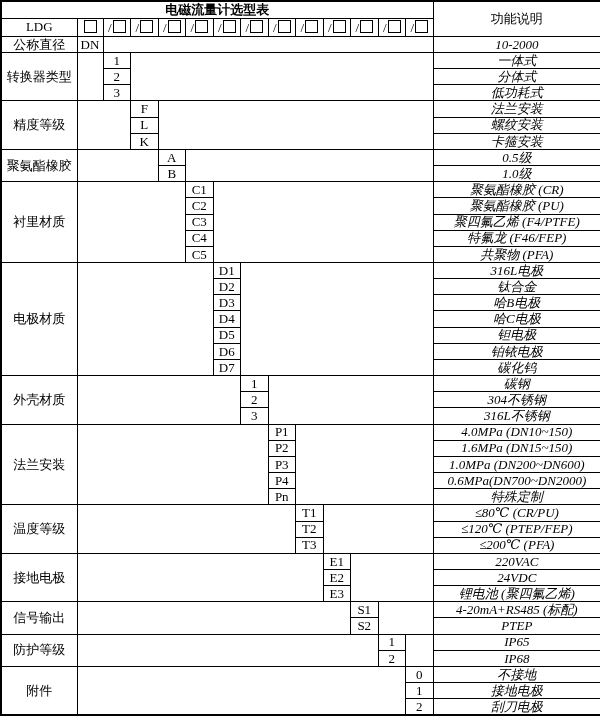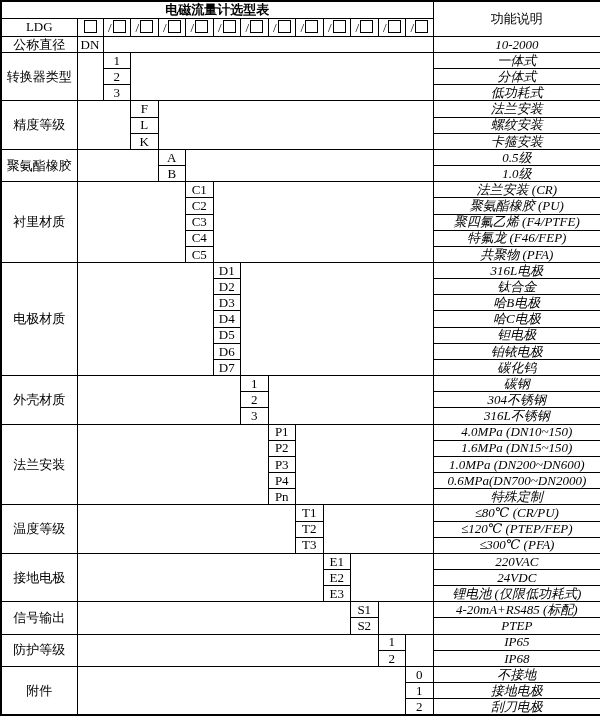--- a/index.html
+++ b/index.html
@@ -130,21 +130,21 @@
   <tr class="r">
     <td>B</td>
     <td class="desc">1.0级</td>
   </tr>
 
   <tr class="r">
     <td rowspan="5">衬里材质</td>
     <td colspan="4" rowspan="5"></td>
     <td>C1</td>
     <td colspan="8" rowspan="5"></td>
-    <td class="desc">法兰安装 (CR)</td>
+    <td class="desc">聚氨酯橡胶 (CR)</td>
   </tr>
   <tr class="r">
     <td>C2</td>
     <td class="desc">聚氨酯橡胶 (PU)</td>
   </tr>
   <tr class="r">
     <td>C3</td>
     <td class="desc">聚四氟乙烯 (F4/PTFE)</td>
   </tr>
   <tr class="r">
@@ -234,37 +234,37 @@
     <td>T1</td>
     <td colspan="4" rowspan="3"></td>
     <td class="desc">≤80℃ (CR/PU)</td>
   </tr>
   <tr class="r">
     <td>T2</td>
     <td class="desc">≤120℃ (PTEP/FEP)</td>
   </tr>
   <tr class="r">
     <td>T3</td>
-    <td class="desc">≤300℃ (PFA)</td>
+    <td class="desc">≤200℃ (PFA)</td>
   </tr>
 
   <tr class="r">
     <td rowspan="3">接地电极</td>
     <td colspan="9" rowspan="3"></td>
     <td>E1</td>
     <td colspan="3" rowspan="3"></td>
     <td class="desc">220VAC</td>
   </tr>
   <tr class="r">
     <td>E2</td>
     <td class="desc">24VDC</td>
   </tr>
   <tr class="r">
     <td>E3</td>
-    <td class="desc">锂电池 (仅限低功耗式)</td>
+    <td class="desc">锂电池 (聚四氟乙烯)</td>
   </tr>
 
   <tr class="r">
     <td rowspan="2">信号输出</td>
     <td colspan="10" rowspan="2"></td>
     <td>S1</td>
     <td colspan="2" rowspan="2"></td>
     <td class="desc">4-20mA+RS485 (标配)</td>
   </tr>
   <tr class="r">

